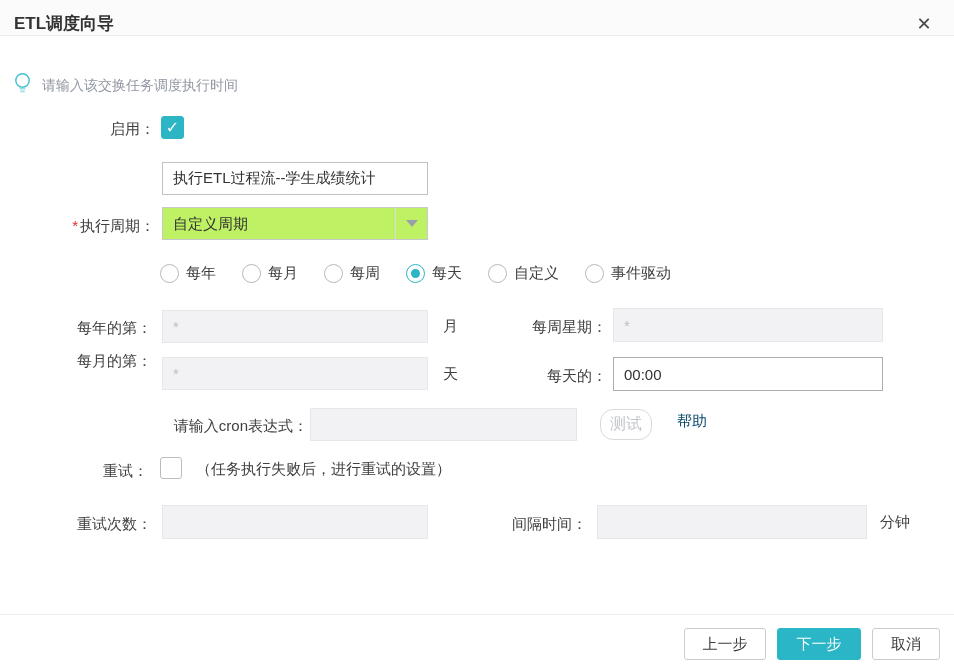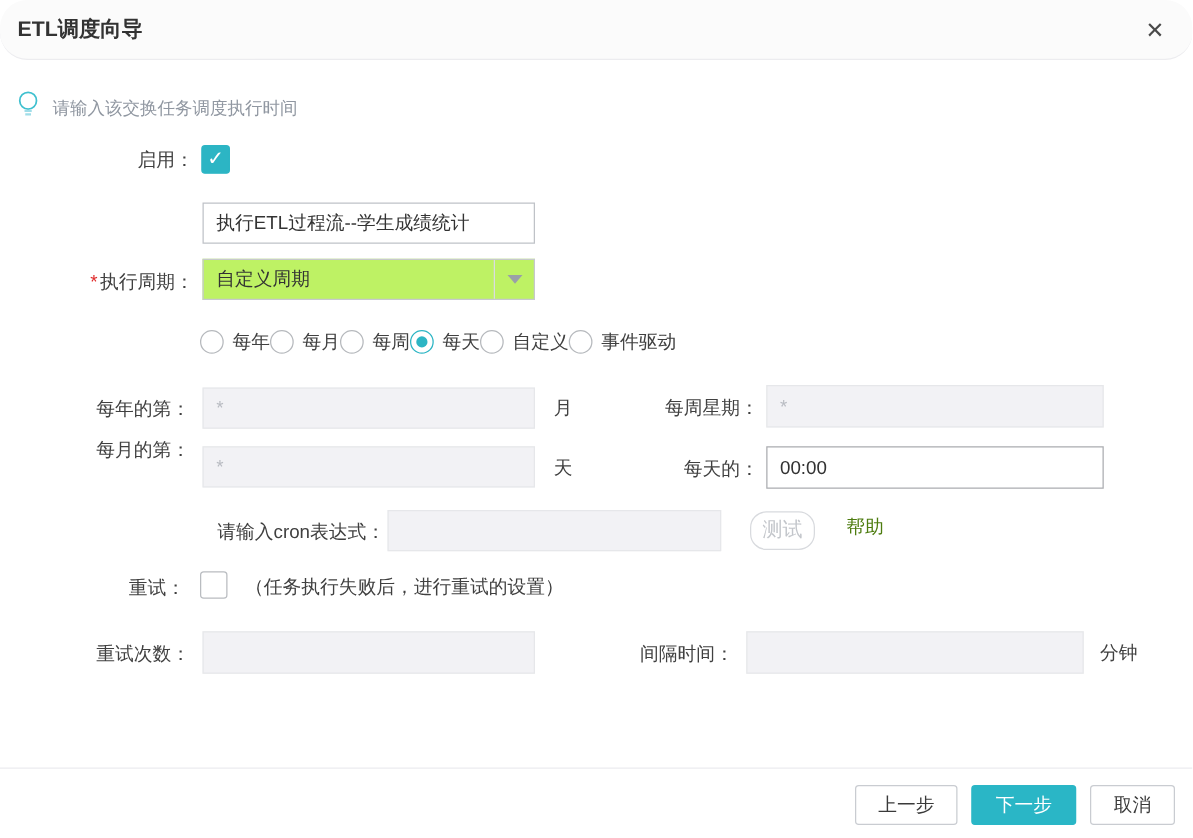--- a/index.html
+++ b/index.html
@@ -2,21 +2,21 @@
 <html><head>
 <meta charset="utf-8">
 <style>
   * { margin:0; padding:0; box-sizing:border-box; }
   html,body { width:954px; height:670px; background:#ffffff; }
   body { font-family:"Liberation Sans","DejaVu Sans",sans-serif; color:#444; position:relative; overflow:hidden; }
 
   .dialog { position:absolute; inset:0; background:#fff; }
 
   
-  .header { position:absolute; top:0; left:0; right:0; height:48px; background:#fbfbfb; border-bottom:1px solid #ececef;border-radius:22px; }
+  .header { position:absolute; top:0; left:0; right:0; height:36px; background:#fbfbfb; border-bottom:1px solid #ececef; }
   .title { position:absolute; left:14px; top:0; line-height:48px; font-size:17px; font-weight:bold; color:#333; }
   .close { position:absolute; right:18px; top:12px; width:24px; height:24px; line-height:24px; text-align:center; font-size:18px; color:#4a4a4a; cursor:pointer; }
 
   
   .hint { position:absolute; left:14px; top:72px; display:flex; align-items:center; gap:11px; }
   .hint-text { font-size:14px; color:#9097a1; }
 
   
   .lbl { position:absolute; height:22px; line-height:22px; font-size:15px; color:#404040; text-align:right; white-space:nowrap; }
   .req { color:#e02b2b; margin-right:2px; }
@@ -32,33 +32,33 @@
   .cbx.checked { background:#2cb5c4; border-color:#2cb5c4; }
   .cbx.checked .check { visibility:visible; }
 
   
   .select { position:absolute; left:162px; top:207px; width:266px; height:33px; border:1px solid #c6c9cd; background:#bef264; cursor:pointer; }
   .select-text { position:absolute; left:10px; top:0; line-height:31px; font-size:15px; color:#333; }
   .select-arrow-box { position:absolute; right:0; top:0; bottom:0; width:32px; border-left:1px solid #dadce0; display:flex; align-items:center; justify-content:center; }
   .select-arrow { width:0; height:0; border-left:6px solid transparent; border-right:6px solid transparent; border-top:7px solid #9aa0a8; }
 
   
-  .radio-group { position:absolute; left:160px; top:264px; display:flex; align-items:center; }
+  .radio-group { position:absolute; left:160px; top:264px; display:flex; column-gap:26px; align-items:center; }
   .radio-item { display:flex; align-items:center; gap:7px; cursor:pointer; }
   .radio-circle { width:19px; height:19px; border:1px solid #b6b9bd; border-radius:50%; background:#fff; display:flex; align-items:center; justify-content:center; }
   .radio-item.selected .radio-circle { border-color:#2cb5c4; }
   .radio-dot { width:9px; height:9px; border-radius:50%; background:transparent; }
   .radio-item.selected .radio-dot { background:#2cb5c4; }
   .radio-label { font-size:15px; color:#404040; }
 
   .unit { position:absolute; font-size:15px; color:#404040; }
 
   
   .test-btn { position:absolute; left:600px; top:409px; width:52px; height:31px; border:1px solid #d8dade; border-radius:13px; background:#fff; color:#c3c6cb; font-size:16px; font-family:Liberation Mono, monospace; }
-  .help-link { position:absolute; left:677px; top:412px; font-size:15px; color:#4d7c0f; cursor:pointer; }
+  .help-link { position:absolute; left:677px; top:412px; font-size:15px; color:#0c4a6e; cursor:pointer; }
 
   .note { position:absolute; font-size:15px; color:#404040; }
 
   
   .footer-divider { position:absolute; left:0; right:0; top:614px; border-top:1px solid #ececef; }
   .btn { position:absolute; top:628px; height:32px; border-radius:3px; font-size:15px; font-family:inherit; cursor:pointer; background:#fff; border:1px solid #c9ccd1; color:#3a3a3a; }
   .btn-prev { left:684px; width:82px; }
   .btn-next { left:777px; width:84px; background:#2ab6c6; border:1px solid #2ab6c6; color:#fff; }
   .btn-cancel { left:872px; width:68px; }
 </style>

